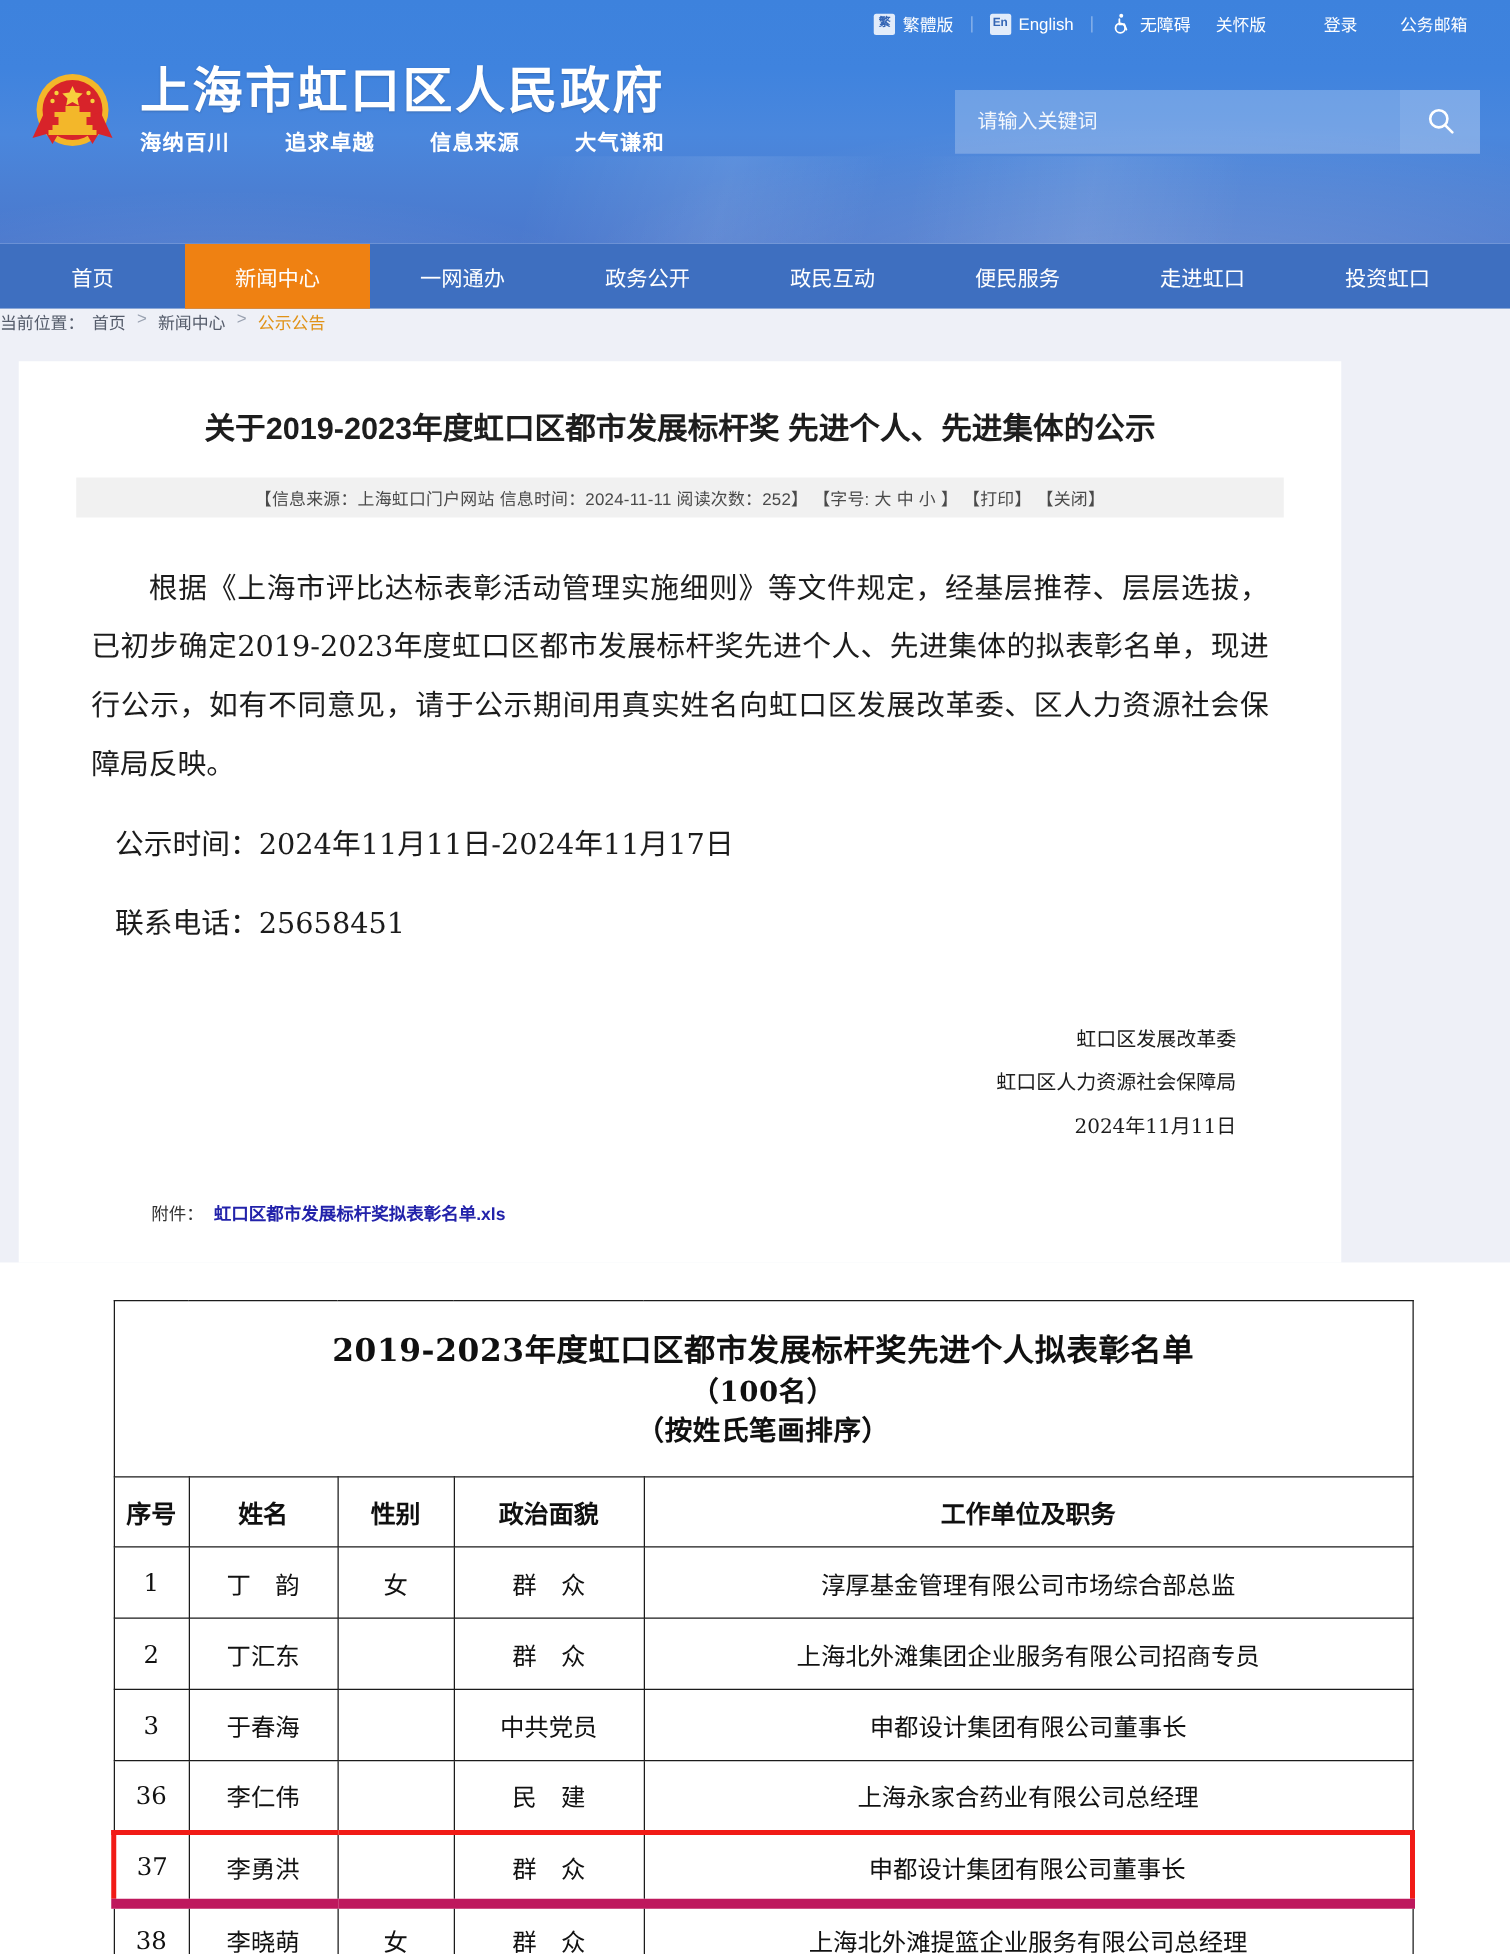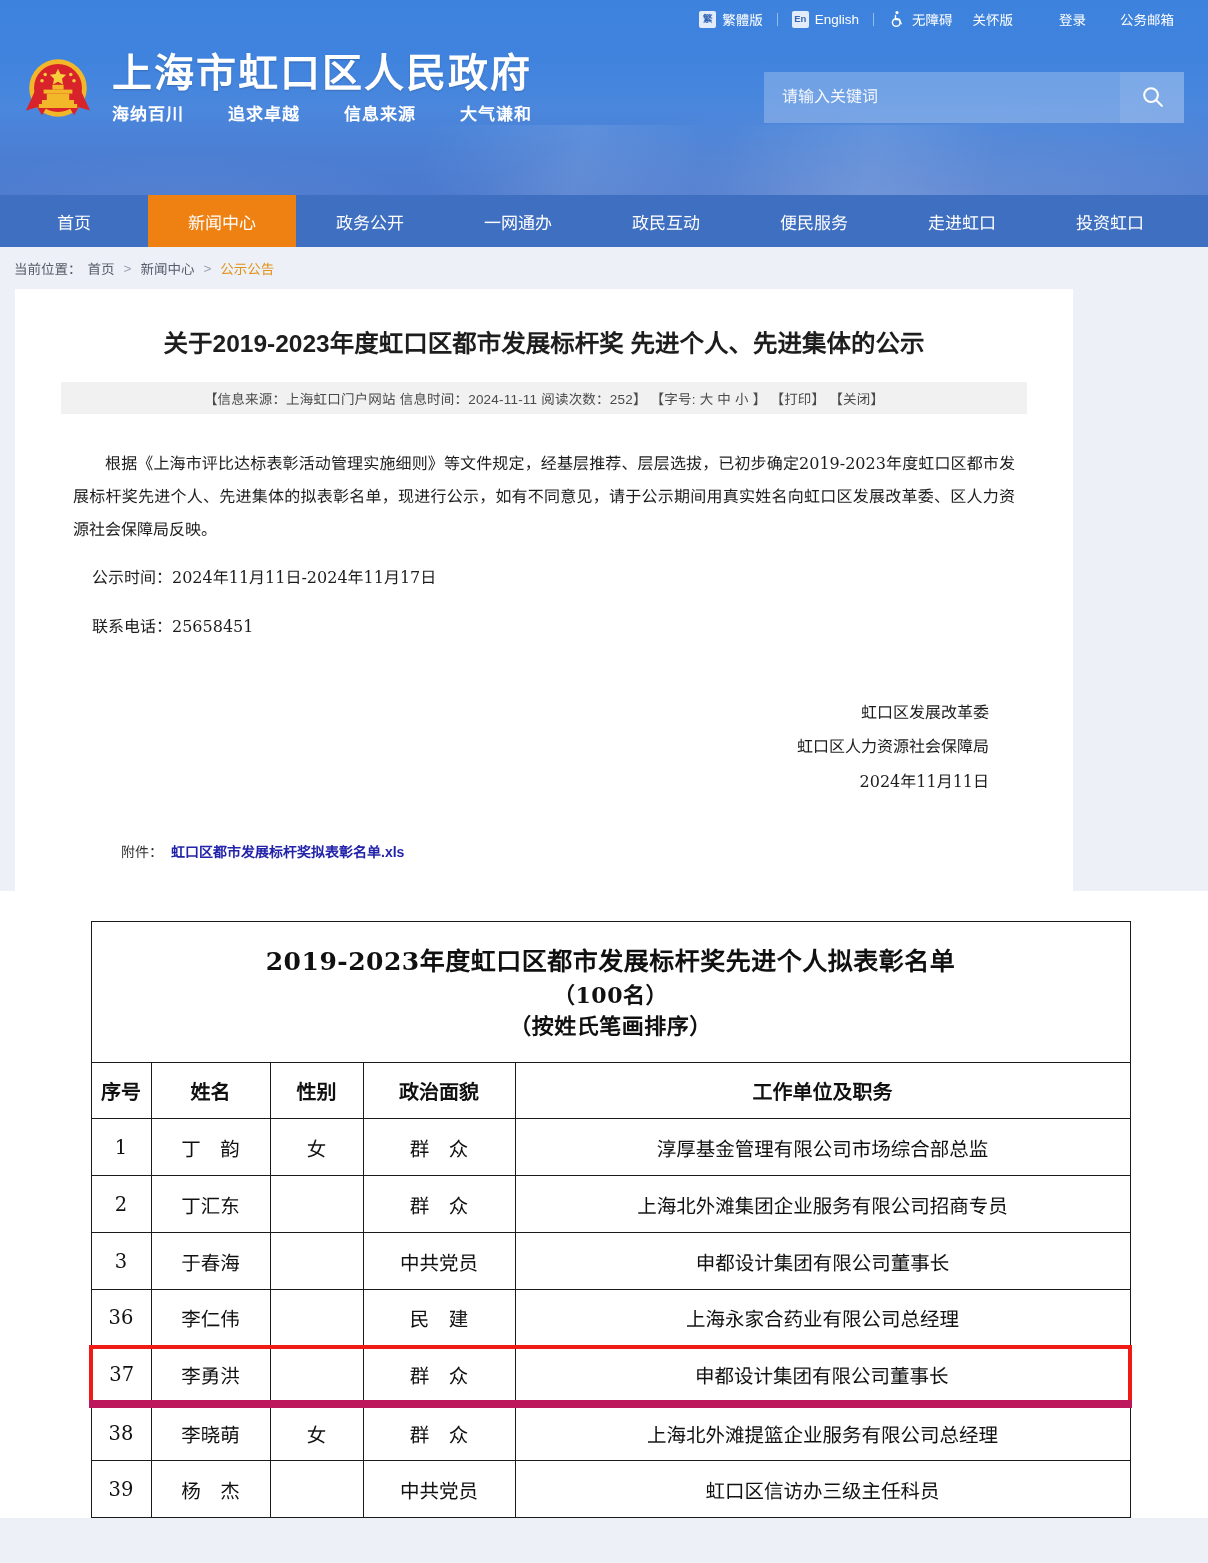--- a/index.html
+++ b/index.html
@@ -77,21 +77,21 @@
 
   
   .search-wrap {
     position: absolute; right: 24px; top: 72px;
     display: flex; width: 420px; height: 51px; z-index: 3;
   }
   .search-input {
     flex: 1; height: 51px; border: none; outline: none;
     background: rgba(255,255,255,.23);
     color: #ffffff; font-size: 16px; padding: 0 18px;
-    font-family: Liberation Mono, monospace;
+    font-family: Liberation Sans, sans-serif;
   }
   .search-input::placeholder { color: rgba(255,255,255,.92); }
   .search-btn {
     width: 64px; height: 51px; border: none; cursor: pointer;
     background: rgba(255,255,255,.30);
     display: flex; align-items: center; justify-content: center;
   }
 
   
   .main-nav {
@@ -104,22 +104,22 @@
     min-width: 148px; padding: 0 18px;
     color: #ffffff; font-size: 17px; text-decoration: none;
     white-space: nowrap;
   }
   .nav-item.active { background: #ef8112; }
 
   
   .breadcrumb {
     width: 1208px; height: 42px;
     background: #eef0f7;
-    display: flex; align-items: center;
-    padding-left: 14px; gap: 6px;
+    display: flex; align-items: flex-start;
+    gap: 6px;
     font-size: 13.5px; color: #555c6b;
   }
   .breadcrumb a { color: #555c6b; text-decoration: none; }
   .breadcrumb .sep { color: #9aa2b1; margin: 0 3px; }
   .breadcrumb .current { color: #e09217; }
 
   
   .card {
     width: 1058px; margin: 0 15px;
     background: #ffffff;
@@ -135,21 +135,21 @@
   .article-meta {
     background: #f1f1f1;
     height: 32px; display: flex; align-items: center; justify-content: center;
     font-size: 13.5px; color: #4a4a4a; gap: 4px;
     letter-spacing: .2px;
   }
   .meta-link { color: #4a4a4a; text-decoration: none; }
 
   .article-body {
     font-family: "DejaVu Serif", "Liberation Serif", serif;
-    font-size: 16px; color: #1c1c1c; line-height: 2.05;
+    font-size: 23px; color: #1c1c1c; line-height: 2.05;
     padding: 34px 12px 0 12px;
   }
   .article-body p { text-align: justify; }
   .article-body p.indent { text-indent: 2em; }
   .article-body p.spaced { margin-top: 16px; margin-left: 19px; }
 
   .sign-block {
     font-family: "DejaVu Serif", "Liberation Serif", serif;
     font-size: 16px; color: #1c1c1c; line-height: 2.15;
     text-align: right;
@@ -283,22 +283,22 @@
           <path d="M15.6 15.6 L21 21"></path>
         </svg>
       </span>
     </button>
   </div>
 </header>
 
 <nav class="main-nav">
   <a class="nav-item" href="#">首页</a>
   <a class="nav-item active" href="#">新闻中心</a>
+  <a class="nav-item" href="#">一网通办</a>
   <a class="nav-item" href="#">政务公开</a>
-  <a class="nav-item" href="#">一网通办</a>
   <a class="nav-item" href="#">政民互动</a>
   <a class="nav-item" href="#">便民服务</a>
   <a class="nav-item" href="#">走进虹口</a>
   <a class="nav-item" href="#">投资虹口</a>
 </nav>
 
 <div class="breadcrumb">
   <span>当前位置：</span>
   <a href="#">首页</a>
   <span class="sep">&gt;</span>

